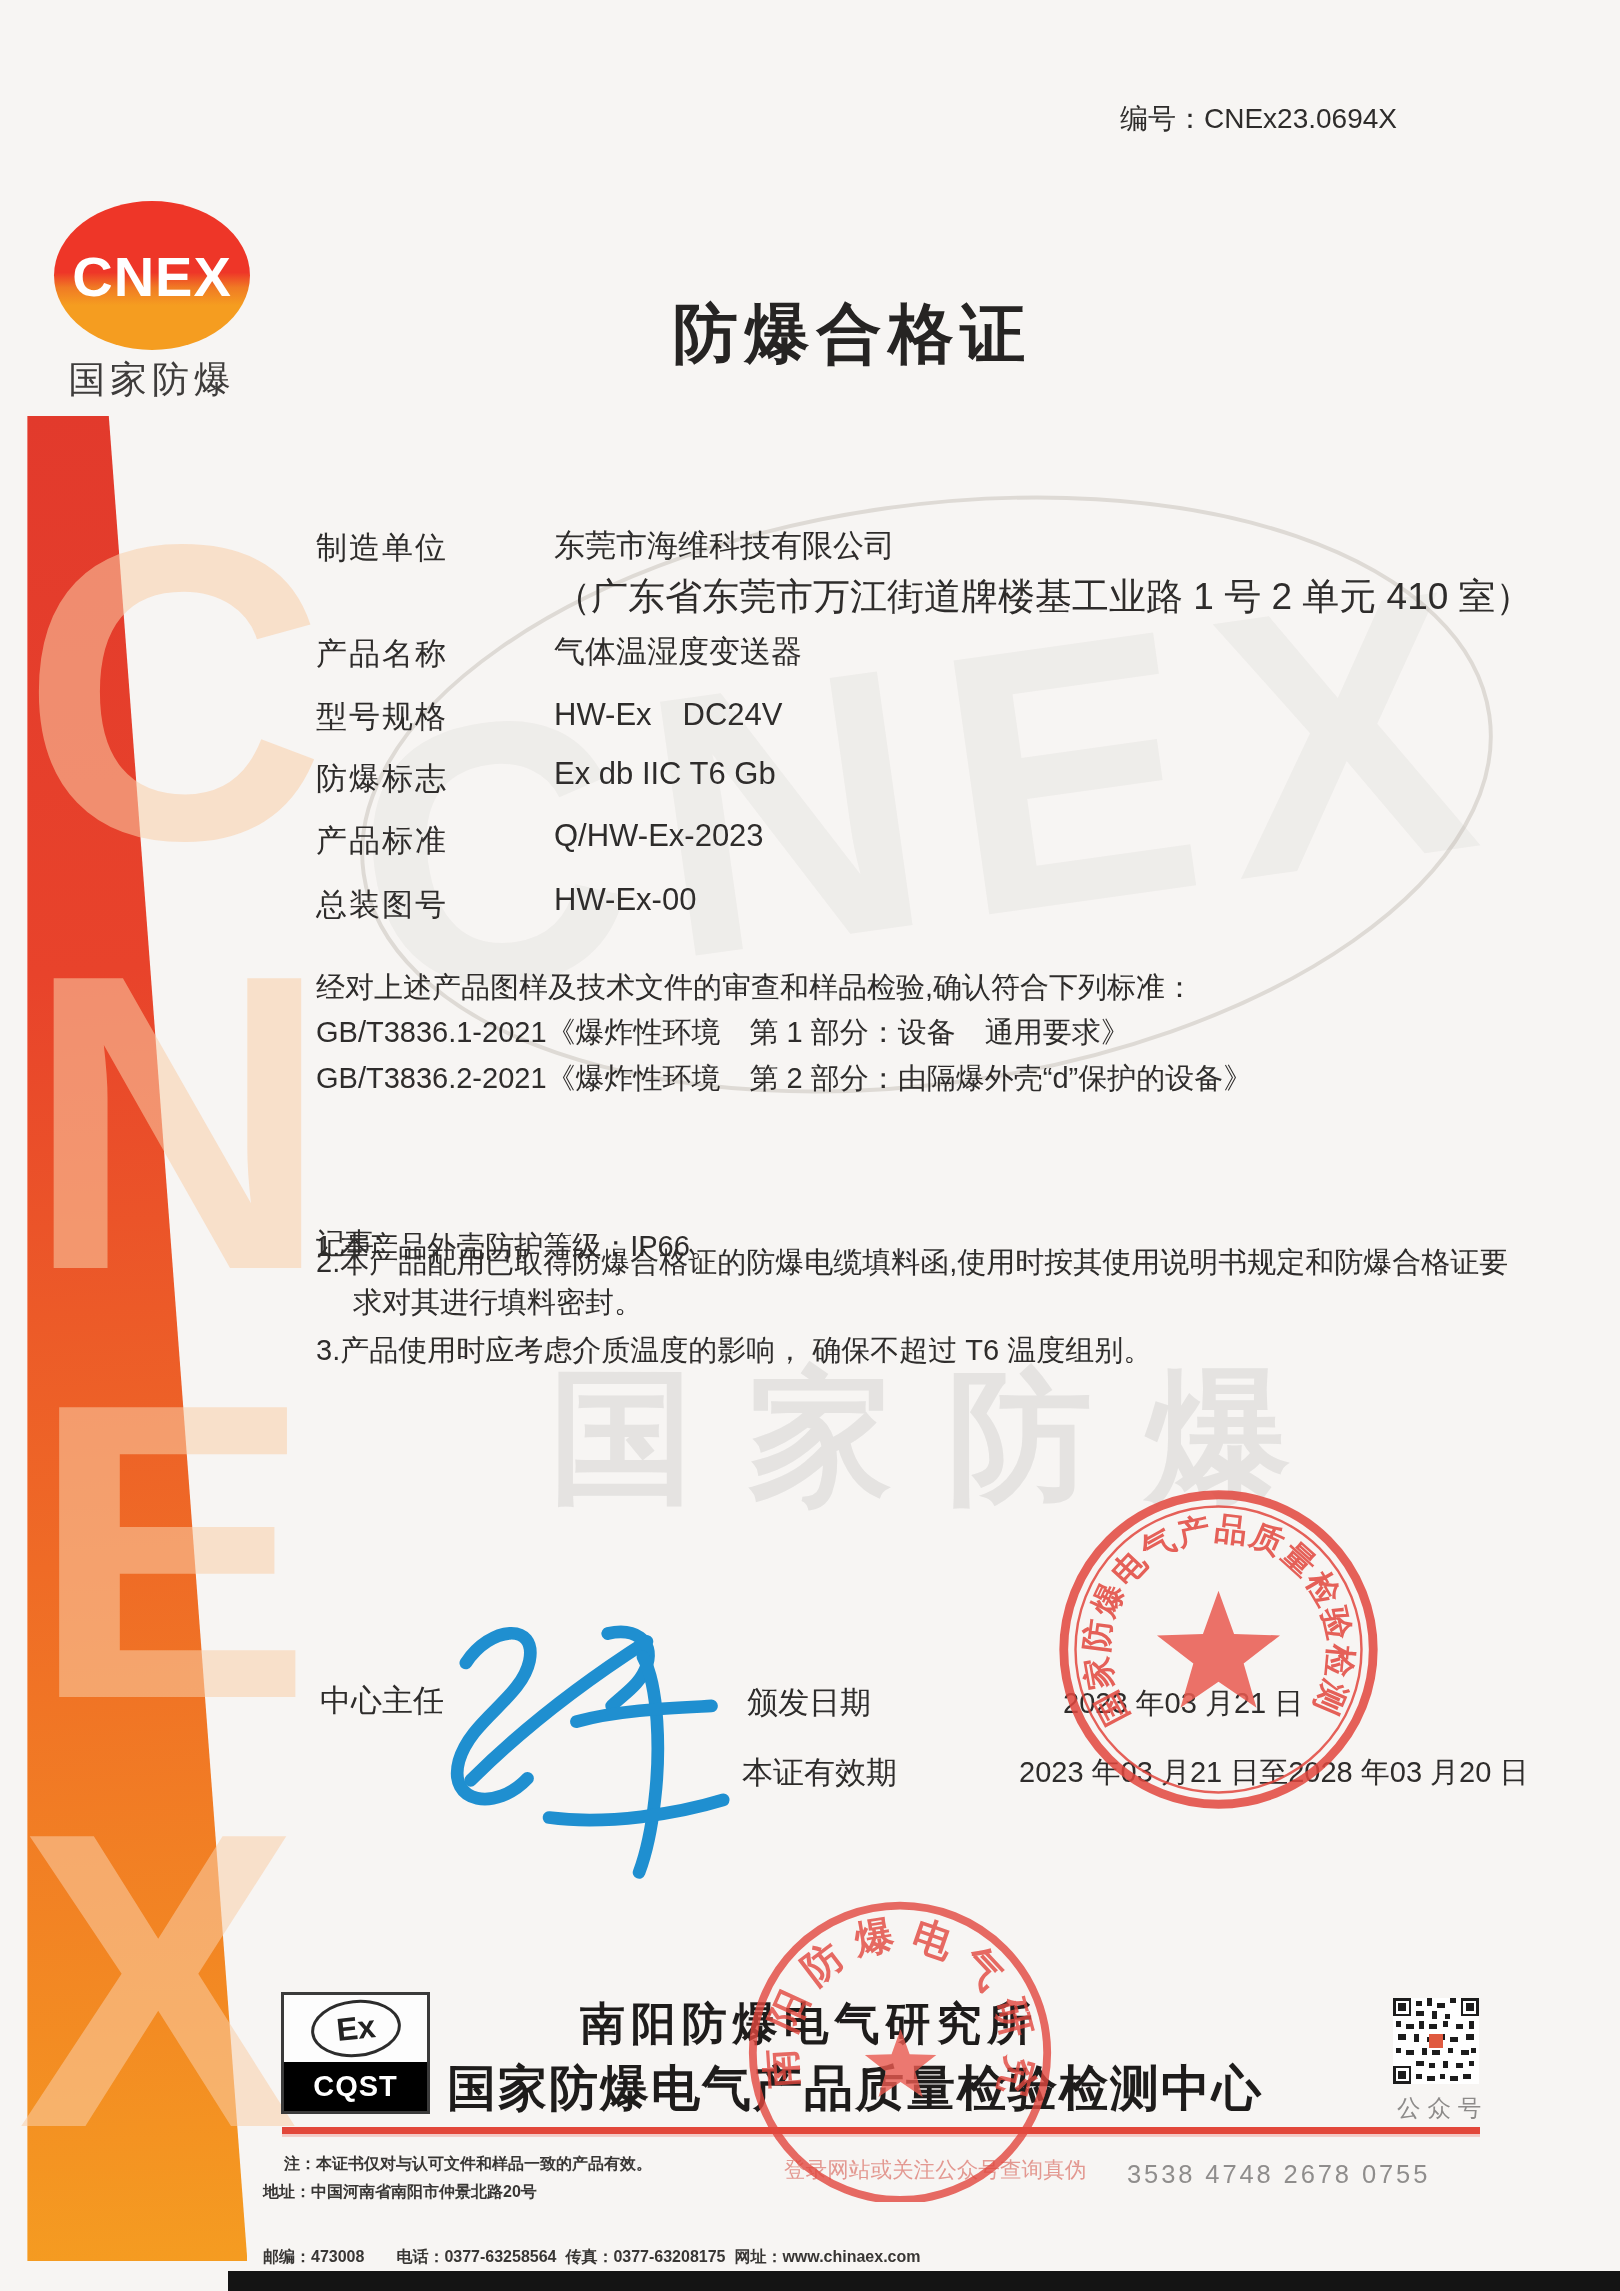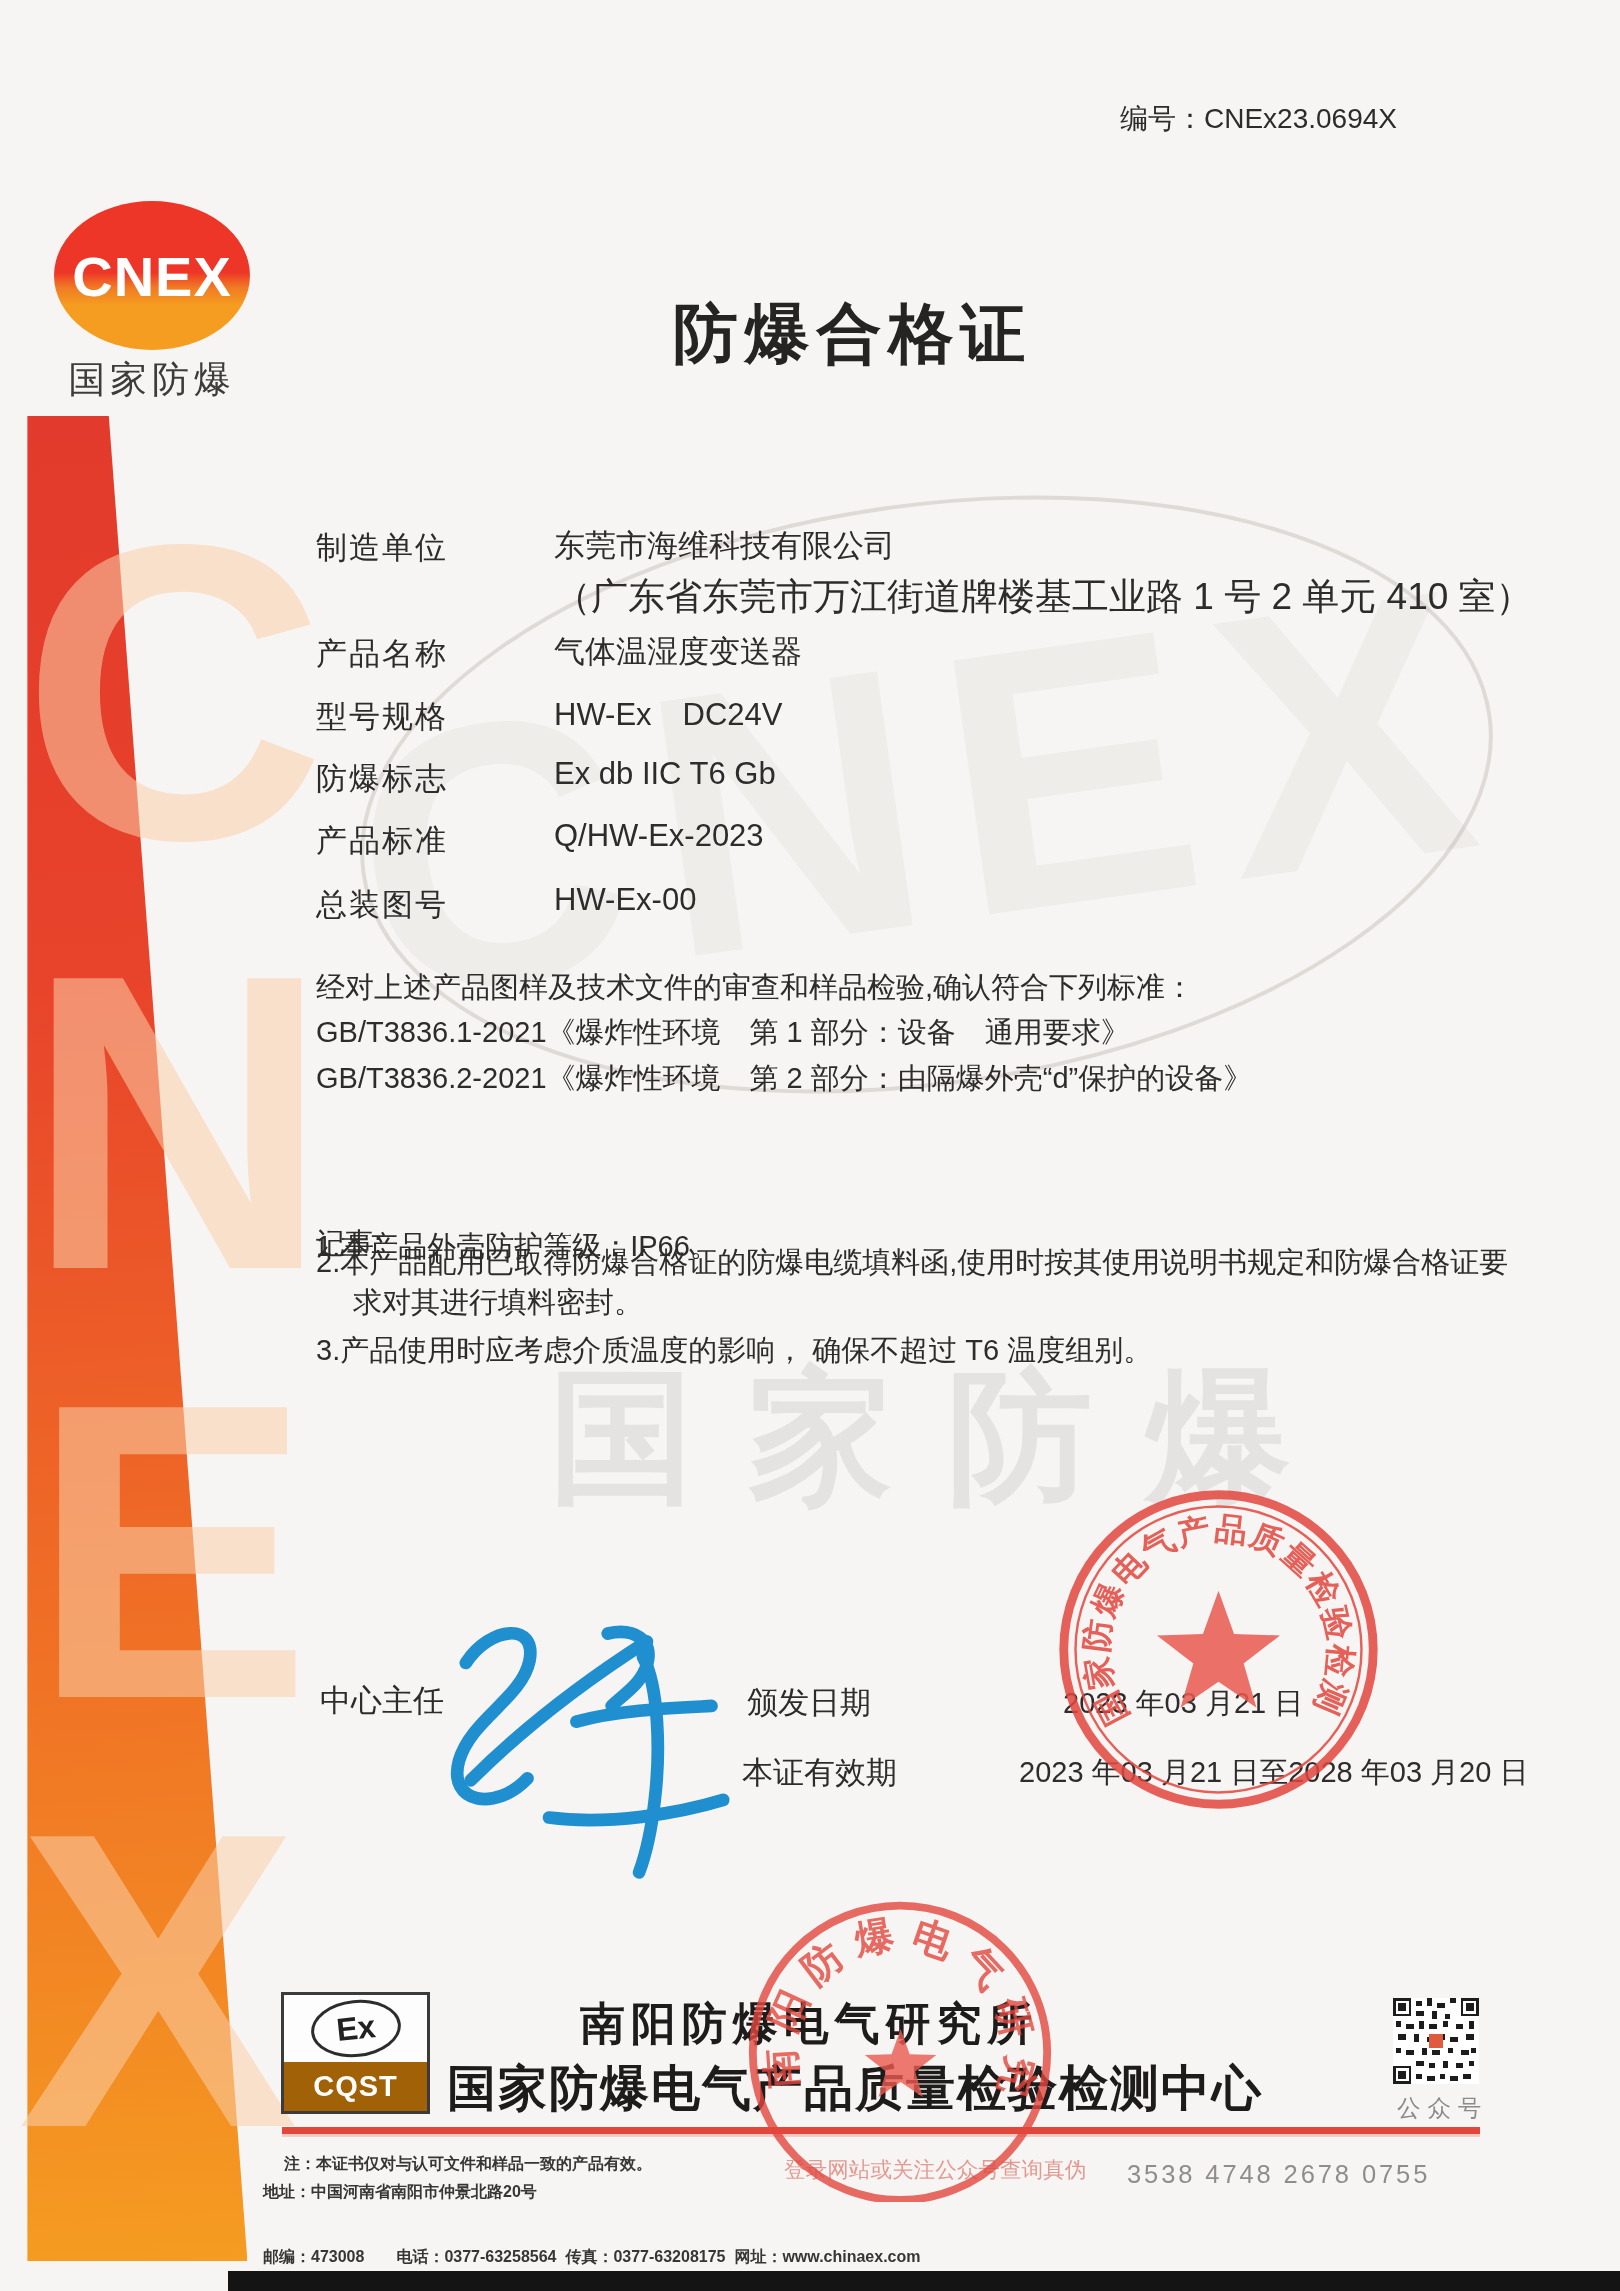--- a/index.html
+++ b/index.html
@@ -56,21 +56,21 @@
   
   .seal { z-index:5; pointer-events:none; }
 
   
   #ex-badge { left:281px; top:1992px; width:149px; height:122px; z-index:3;
     border:3.9px solid #3b3b3b; background:#fff; }
   #ex-badge .top { height:58%; display:flex; align-items:center; justify-content:center; background:#fdfdfd; }
   #ex-badge .ell { width:90px; height:57px; border:3.9px solid #2c2c2c; border-radius:50%;
     display:flex; align-items:center; justify-content:center; transform:rotate(-6deg); }
   #ex-badge .ell span { font-size:32px; font-weight:bold; color:#222; }
-  #ex-badge .bot { height:42%; background:#a16207; display:flex; align-items:center; justify-content:center;text-align:center; }
+  #ex-badge .bot { height:42%; background:#000000; display:flex; align-items:center; justify-content:center;text-align:center; }
   #ex-badge .bot span { color:#fff; font-weight:bold; font-size:29px; letter-spacing:1px; }
 
   #issuer-name-1 { left:580px; top:1994px; font-size:45px; font-weight:bold; letter-spacing:5.9px; color:#1e1c1b; z-index:3; }
   #issuer-name-2 { left:447px; top:2056px; font-size:49px; font-weight:bold; letter-spacing:2px; color:#1e1c1b; z-index:3; }
 
   #qr { left:1393px; top:1998px; z-index:3; }
   #qr-caption { left:1397px; top:2092px; font-size:23.5px; color:#8d8b8a; letter-spacing:6.9px; z-index:3; }
 
   #divider { left:282px; top:2127px; width:1198px; height:6.9px; z-index:3;
     background:#e2473a; box-shadow:0 2.9px 0 rgba(226,71,58,0.25); }

